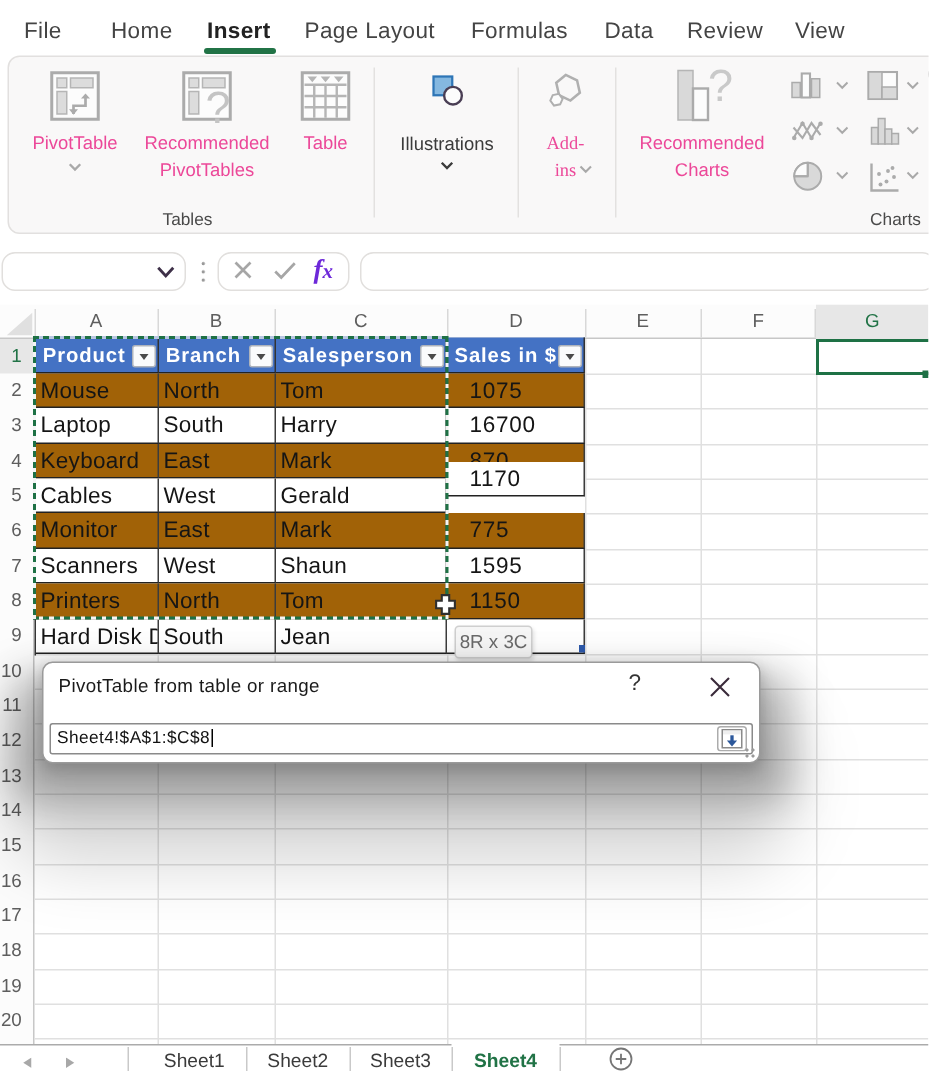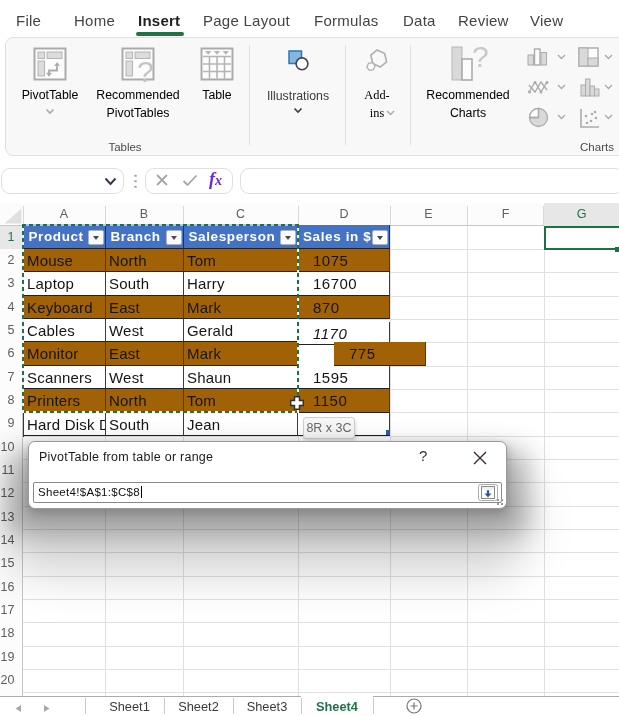--- a/index.html
+++ b/index.html
@@ -8,21 +8,21 @@
   .abs { position:absolute; }
   #page { position:relative; width:619px; height:716px; background:#fff; }
 
   
   .rtab { position:absolute; top:11.5px; font-size:15px; color:#444; white-space:nowrap; letter-spacing:0.25px; }
   .rtab.sel { color:#222; font-weight:bold; }
 
   
   #ribbon { position:absolute; left:5px; top:37px; width:640px; height:119px;
     background:#f9f8f8; border:1px solid #e2e0df; border-radius:8px; }
-  .glabel { position:absolute; font-size:12.3px; color:#000000; text-align:center; line-height:18.2px; }
+  .glabel { position:absolute; font-size:12.3px; color:#ec4899; text-align:center; line-height:18.2px; }
   .glabel.dark { color:#3b3b3b; }
   .gname { position:absolute; font-size:11.5px; color:#4a4a4a; text-align:center; }
   .gsep { position:absolute; top:8px; width:1px; height:100px; background:#e3e1e0; }
   .chev { position:absolute; }
 
   
   #fbar { position:absolute; left:0; top:160px; width:619px; height:43px; background:#fff; }
   .fbox { position:absolute; top:7.5px; height:26px; background:#fff; border:1px solid #e1dfdd; border-radius:9px; }
 
   
@@ -313,25 +313,25 @@
     <div class="dcell" style="left:105.5px; top:69.19999999999999px; width:78px;">South</div>
     <div class="dcell" style="left:183.5px; top:69.19999999999999px; width:114.5px;">Harry</div>
     <div class="dcell num" style="left:298px; top:69.19999999999999px; width:92px;">16700</div>
     <div class="dcell band" style="left:23.5px; top:92.6px; width:82px;">Keyboard</div>
     <div class="dcell band" style="left:105.5px; top:92.6px; width:78px;">East</div>
     <div class="dcell band" style="left:183.5px; top:92.6px; width:114.5px;">Mark</div>
     <div class="dcell band num" style="left:298px; top:92.6px; width:92px;">870</div>
     <div class="dcell" style="left:23.5px; top:115.99999999999999px; width:82px;">Cables</div>
     <div class="dcell" style="left:105.5px; top:115.99999999999999px; width:78px;">West</div>
     <div class="dcell" style="left:183.5px; top:115.99999999999999px; width:114.5px;">Gerald</div>
-    <div class="dcell num" style="left:298px; top:119px; width:92px;font-style:italic;">1170</div>
+    <div class="dcell num" style="left:298px; top:105px; width:92px;">1170</div>
     <div class="dcell band" style="left:23.5px; top:139.39999999999998px; width:82px;">Monitor</div>
     <div class="dcell band" style="left:105.5px; top:139.39999999999998px; width:78px;">East</div>
     <div class="dcell band" style="left:183.5px; top:139.39999999999998px; width:114.5px;">Mark</div>
-    <div class="dcell band num" style="left:298px; top:139.39999999999998px; width:92px;margin-left:36px;">775</div>
+    <div class="dcell band num" style="left:298px; top:139.39999999999998px; width:92px;">775</div>
     <div class="dcell" style="left:23.5px; top:162.8px; width:82px;">Scanners</div>
     <div class="dcell" style="left:105.5px; top:162.8px; width:78px;">West</div>
     <div class="dcell" style="left:183.5px; top:162.8px; width:114.5px;">Shaun</div>
     <div class="dcell num" style="left:298px; top:162.8px; width:92px;">1595</div>
     <div class="dcell band" style="left:23.5px; top:186.2px; width:82px;">Printers</div>
     <div class="dcell band" style="left:105.5px; top:186.2px; width:78px;">North</div>
     <div class="dcell band" style="left:183.5px; top:186.2px; width:114.5px;">Tom</div>
     <div class="dcell band num" style="left:298px; top:186.2px; width:92px;">1150</div>
     <div class="dcell" style="left:23.5px; top:209.59999999999997px; width:82px;">Hard Disk Dri</div>
     <div class="dcell" style="left:105.5px; top:209.59999999999997px; width:78px;">South</div>

